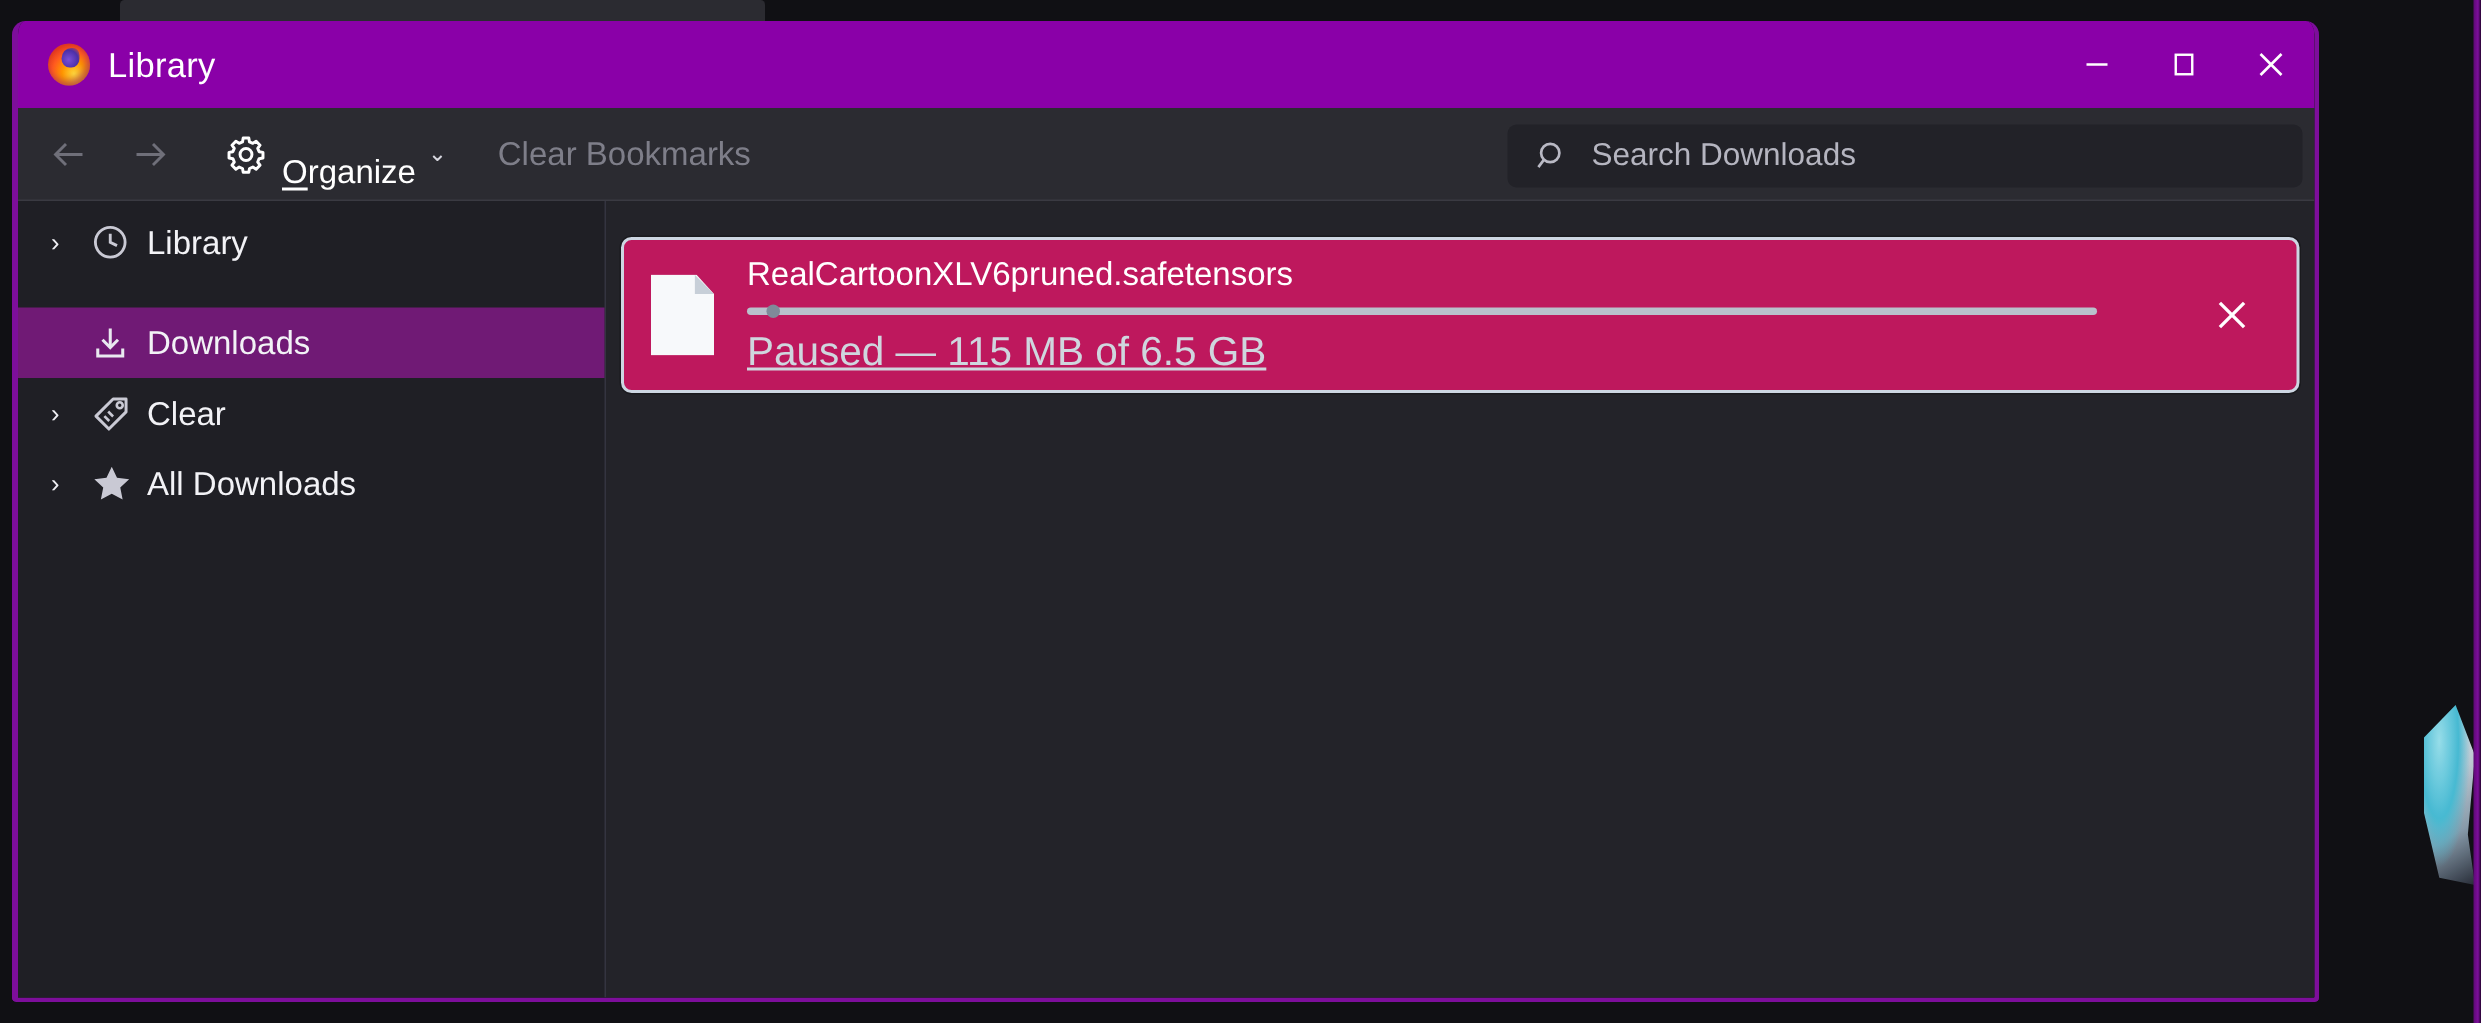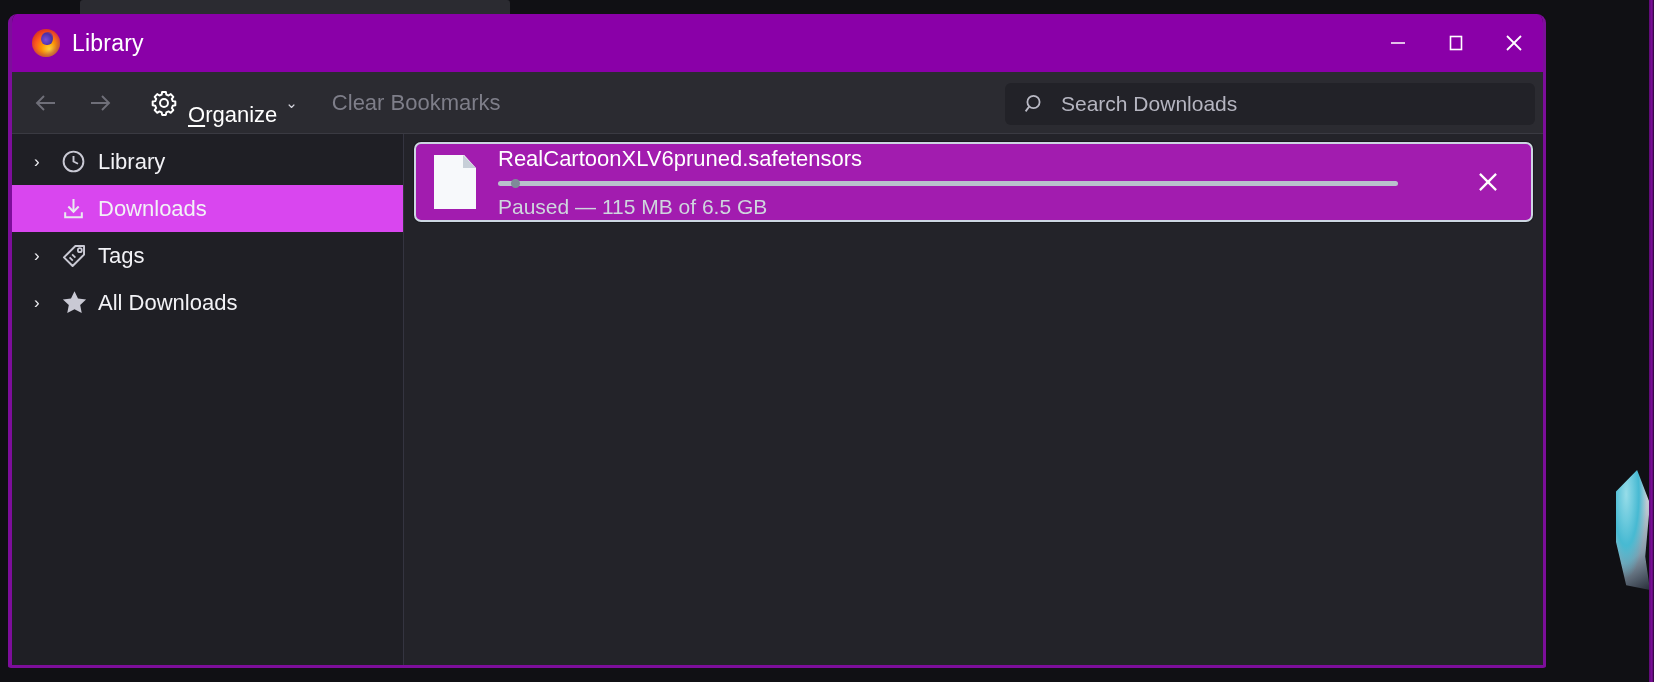--- a/index.html
+++ b/index.html
@@ -182,21 +182,21 @@
   }
   .side-item {
     height: 47px;
     display: flex;
     align-items: center;
     color: #f2f2f6;
     font-size: 22px;
     padding-left: 22px;
     gap: 0;
   }
-  .side-item.selected { background: #d946ef; }
+  .side-item.selected { background: #701a75; margin-top: 20px; }
   .side-twisty {
     width: 26px;
     flex: 0 0 26px;
     color: #f0f0f5;
     font-size: 17px;
     display: flex;
     align-items: center;
   }
   .side-ico {
     width: 38px;
@@ -211,23 +211,23 @@
   #content {
     flex: 1 1 auto;
     background: #232329;
     position: relative;
     padding: 8px 6px 0 6px;
   }
 
   
   #download-item {
     position: relative;
-    height: 80px;
-    margin: 0 4px;
-    background: #a21caf;
+    height: 104px;
+    margin: 16px 4px;
+    background: #be185d;
     border: 2px solid #cdd6e2;
     border-radius: 7px;
     display: flex;
     align-items: center;
     padding: 0 12px 0 18px;
     box-shadow: 0 0 0 1px rgba(0,0,0,.25);
   }
   #download-file-icon {
     width: 42px; height: 54px;
     flex: 0 0 42px;
@@ -264,22 +264,23 @@
   }
   #download-progress-dot {
     position: absolute;
     left: 0; top: -2px;
     width: 9px; height: 9px;
     border-radius: 50%;
     background: #7f8a99;
   }
   #download-status {
     color: #cfd6de;
-    font-size: 21px;
+    font-size: 27px;
     white-space: nowrap;
+    text-decoration: underline;
   }
   #download-cancel {
     position: absolute;
     right: 26px; top: 50%;
     transform: translateY(-50%);
     width: 34px; height: 34px;
     display: flex; align-items: center; justify-content: center;
     color: #ffffff;
   }
 </style>
@@ -385,21 +386,21 @@
         <div class="side-item">
           <span class="side-twisty">›</span>
           <span class="side-ico">
             <svg width="28" height="28" viewBox="0 0 24 24" aria-hidden="true">
               <path fill="none" stroke="currentColor" stroke-width="1.7" stroke-linejoin="round" d="M13.2 3.4h7.4v7.4L10.8 20.6 3.4 13.2z"></path>
               <circle cx="17" cy="7" r="1.7" fill="none" stroke="currentColor" stroke-width="1.5"></circle>
               <line x1="10.4" y1="10.6" x2="13.2" y2="13.4" stroke="currentColor" stroke-width="1.5"></line>
               <line x1="8.2" y1="13.2" x2="11" y2="16" stroke="currentColor" stroke-width="1.5"></line>
             </svg>
           </span>
-          <span class="side-label">Tags</span>
+          <span class="side-label">Clear</span>
         </div>
 
         <div class="side-item">
           <span class="side-twisty">›</span>
           <span class="side-ico">
             <svg width="29" height="29" viewBox="0 0 24 24" aria-hidden="true">
               <path fill="currentColor" d="M12 2.6l2.9 6.1 6.7.8-4.9 4.6 1.3 6.6L12 17.5l-6 3.2 1.3-6.6-4.9-4.6 6.7-.8z"></path>
             </svg>
           </span>
           <span class="side-label">All Downloads</span>

